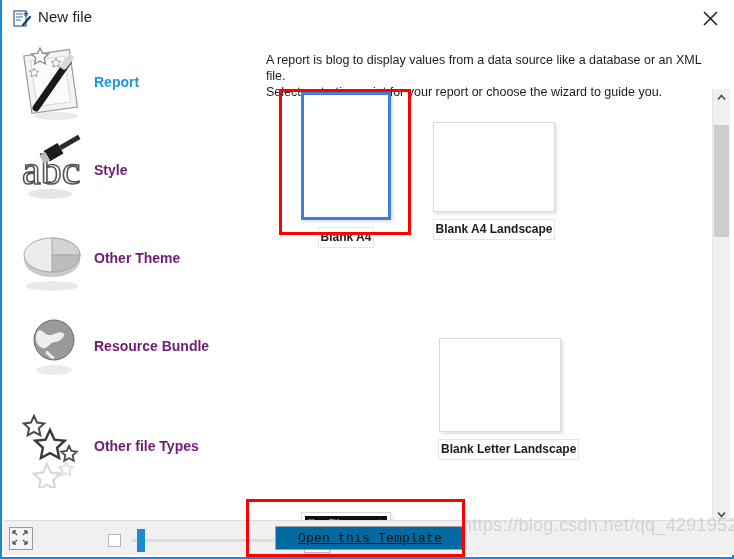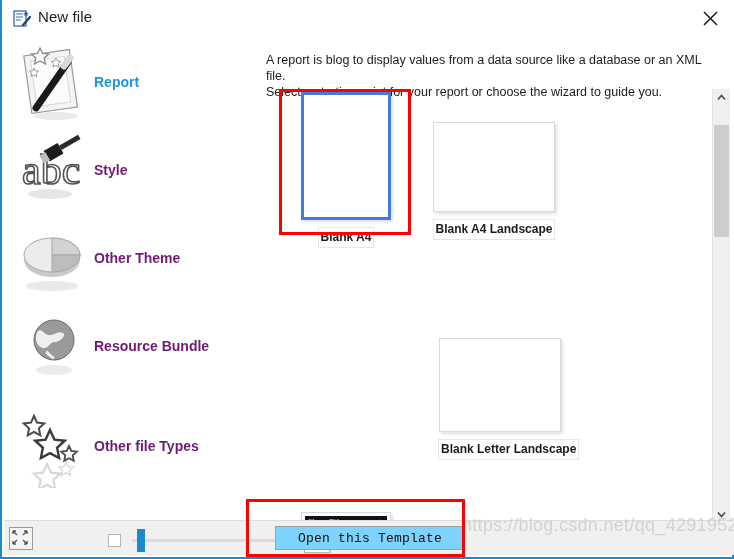--- a/index.html
+++ b/index.html
@@ -147,26 +147,27 @@
     position:absolute;left:133px;top:8px;width:8px;height:23px;
     background:#1b8ad0;cursor:pointer;
   }
   #zoom-big{
     position:absolute;left:300px;top:8px;width:24px;height:22px;
     border:1px solid #b6b6b6;background:#ffffff;
     box-shadow:1px 1px 2px rgba(0,0,0,.15);
   }
   .dlgbtn{
     position:absolute;top:5px;height:24px;
-    background:#7dd3fc;border:1px solid #a0a0a0;
+    background:#0369a1;border:1px solid #a0a0a0;
     font-family:"Liberation Mono", monospace;
     font-size:13px;color:#101010;
     display:flex;align-items:center;justify-content:center;
     cursor:pointer;letter-spacing:.2px;
     box-sizing:border-box;
+    text-decoration:underline;
   }
   #btn-open{left:271px;width:190px;}
   #btn-wizard{left:464px;width:177px;}
   #btn-cancel{left:644px;width:82px;margin-top:46px;}
 
   
   .annot{
     position:absolute;border:3px solid #fe0000;
     box-sizing:border-box;pointer-events:none;
   }

